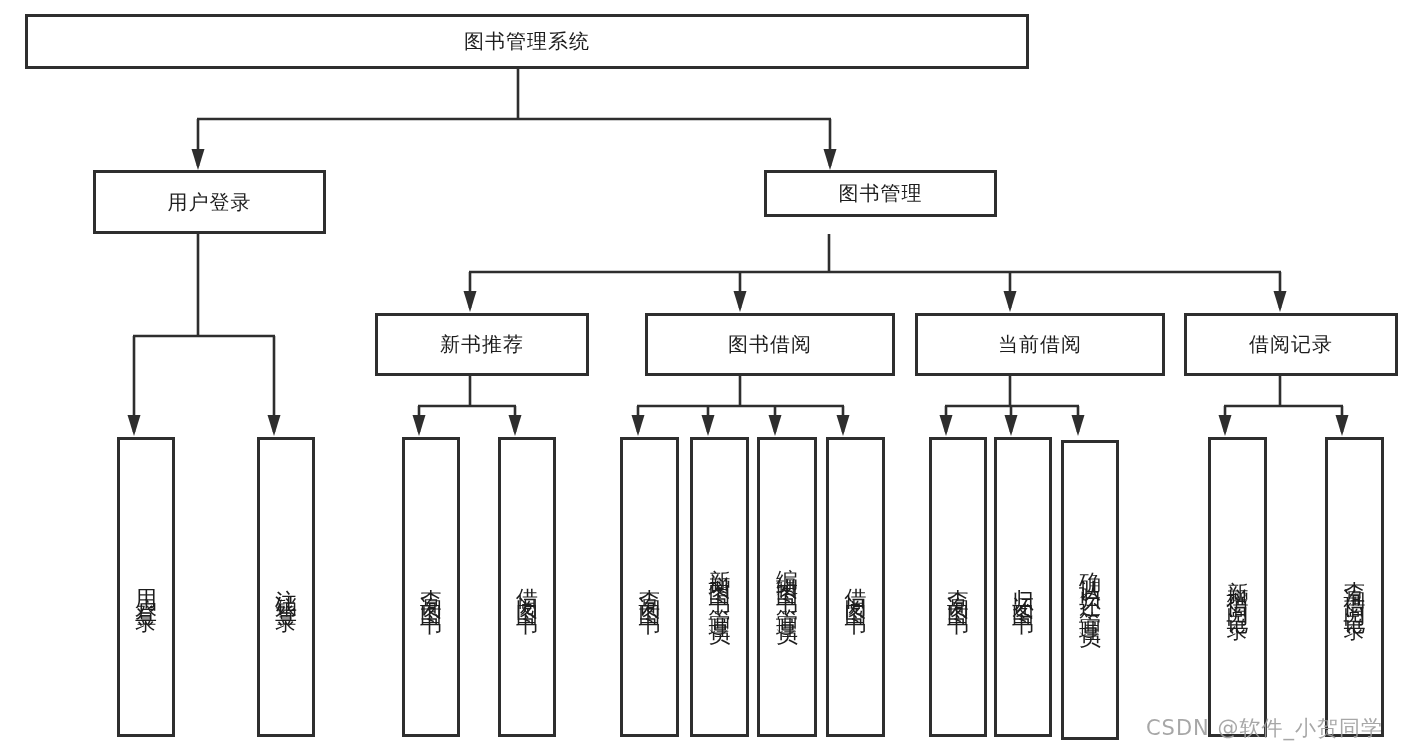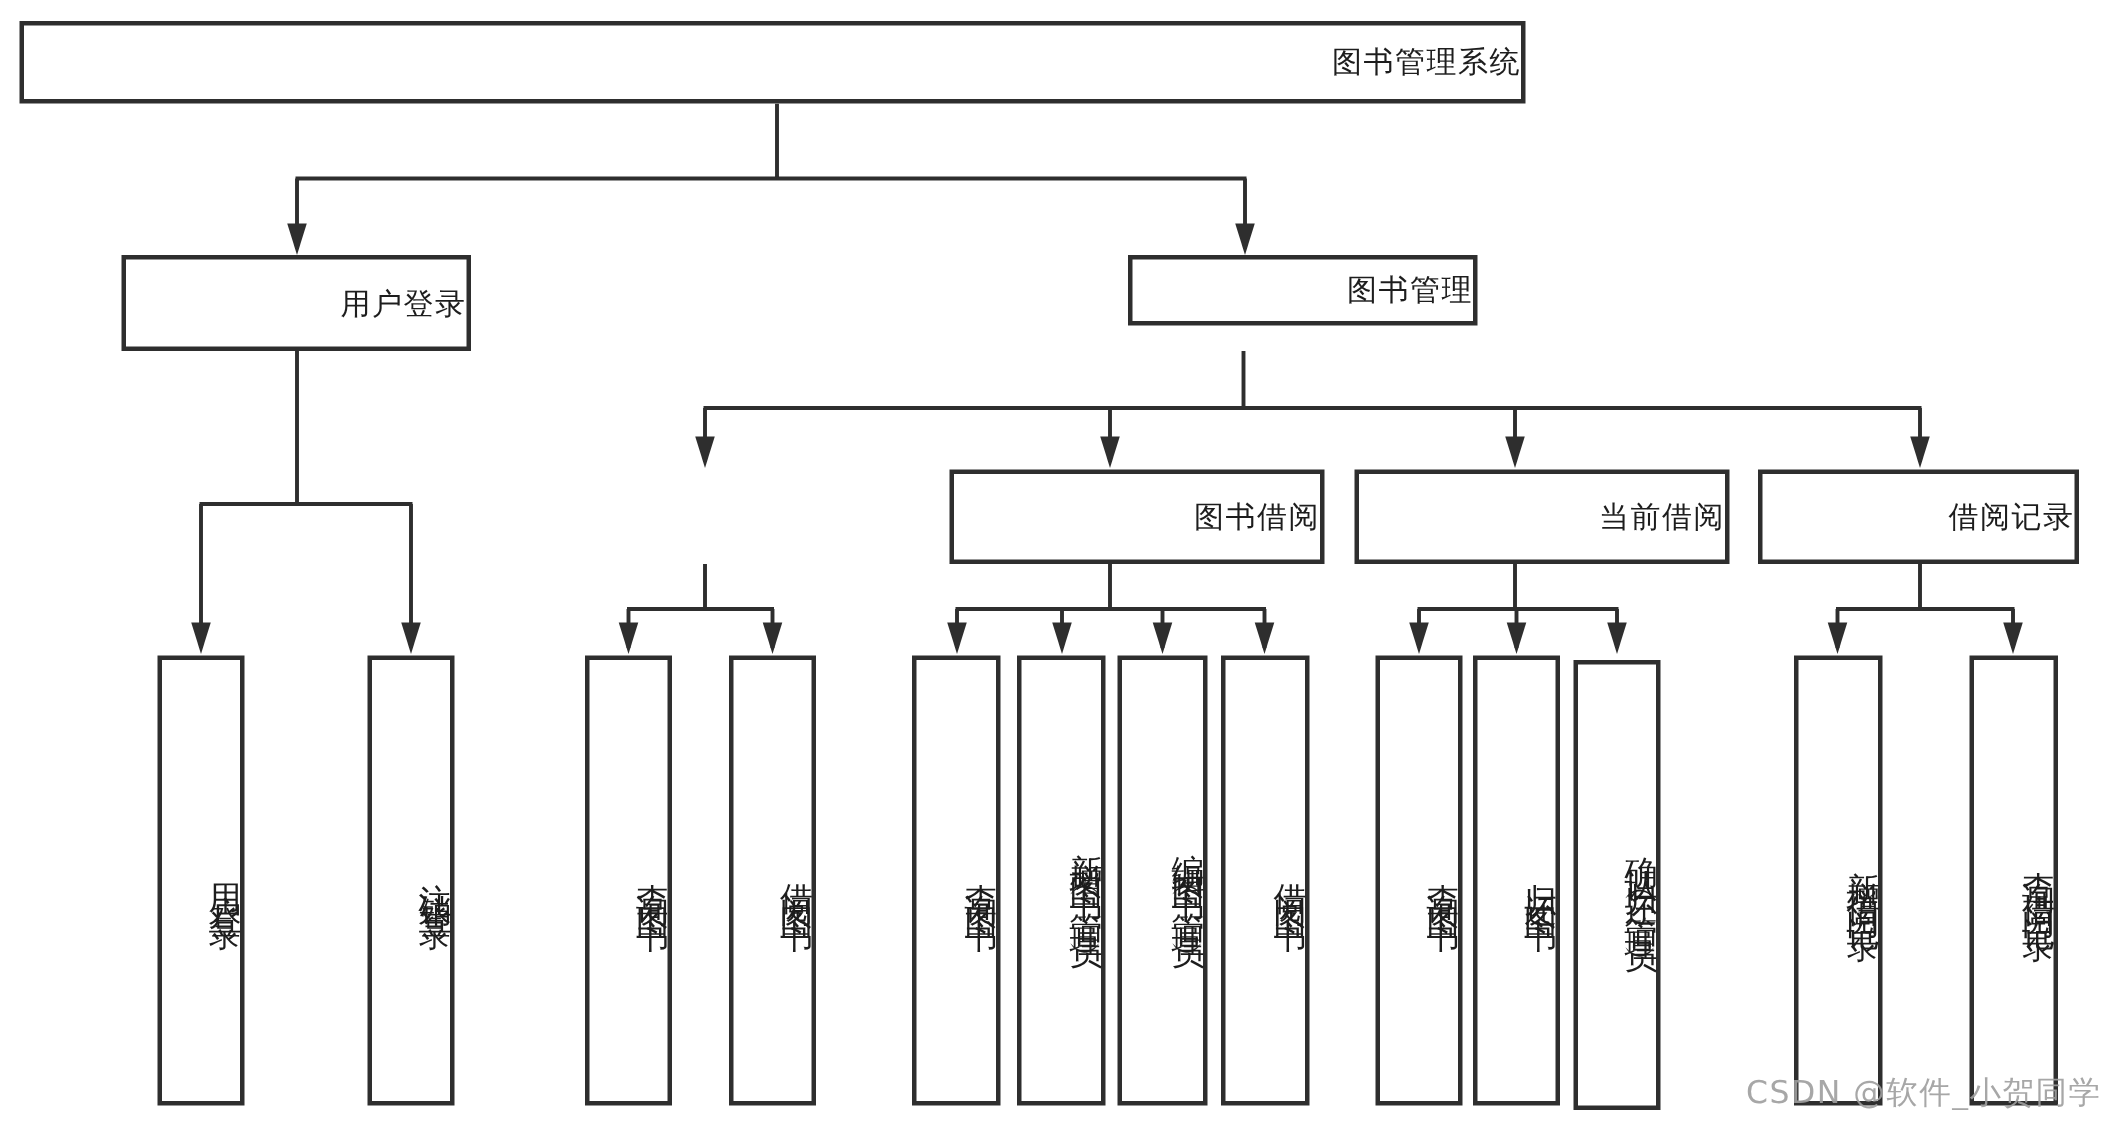--- a/index.html
+++ b/index.html
@@ -20,41 +20,42 @@
     position:absolute;left:0;top:0;width:1405px;height:747px;
     z-index:1;pointer-events:none;
   }
   #connectors path{stroke:var(--line);stroke-width:2.6;fill:none;}
   #connectors polygon{fill:var(--line);stroke:none;}
   .hbox,.vbox{
     position:absolute;
     box-sizing:border-box;
     border:3px solid var(--line);
     background:var(--bg);
-    display:flex;align-items:center;justify-content:flex-end;
+    display:flex;align-items:center;justify-content:center;
     z-index:2;
+    margin-left:12px;
   }
   .hbox .lbl{
     font-size:20px;
     letter-spacing:1px;
     color:var(--text);
     white-space:nowrap;
   }
   .vbox .lbl{
     writing-mode:vertical-rl;
     text-orientation:mixed;
     font-size:22px;
     line-height:1;
     letter-spacing:8px;
     color:var(--text);
     white-space:nowrap;
   }
   #watermark{
     position:absolute;
-    right:4px;bottom:5px;
+    right:22px;bottom:5px;
     font-size:21px;
     color:var(--watermark);
     opacity:.9;
     z-index:3;
     letter-spacing:1px;
     white-space:nowrap;
   }
 </style>
 </head>
 <body>
@@ -115,20 +116,23 @@
     <span class="lbl">图书管理系统</span>
   </div>
 
   <div class="hbox" style="left:81px;top:170px;width:233px;height:64px;">
     <span class="lbl">用户登录</span>
   </div>
   <div class="hbox" style="left:752px;top:170px;width:233px;height:47px;">
     <span class="lbl">图书管理</span>
   </div>
 
+  <div class="hbox" style="left:363px;top:313px;width:214px;height:63px;">
+    <span class="lbl">新书推荐</span>
+  </div>
   <div class="hbox" style="left:633px;top:313px;width:250px;height:63px;">
     <span class="lbl">图书借阅</span>
   </div>
   <div class="hbox" style="left:903px;top:313px;width:250px;height:63px;">
     <span class="lbl">当前借阅</span>
   </div>
   <div class="hbox" style="left:1172px;top:313px;width:214px;height:63px;">
     <span class="lbl">借阅记录</span>
   </div>
 

